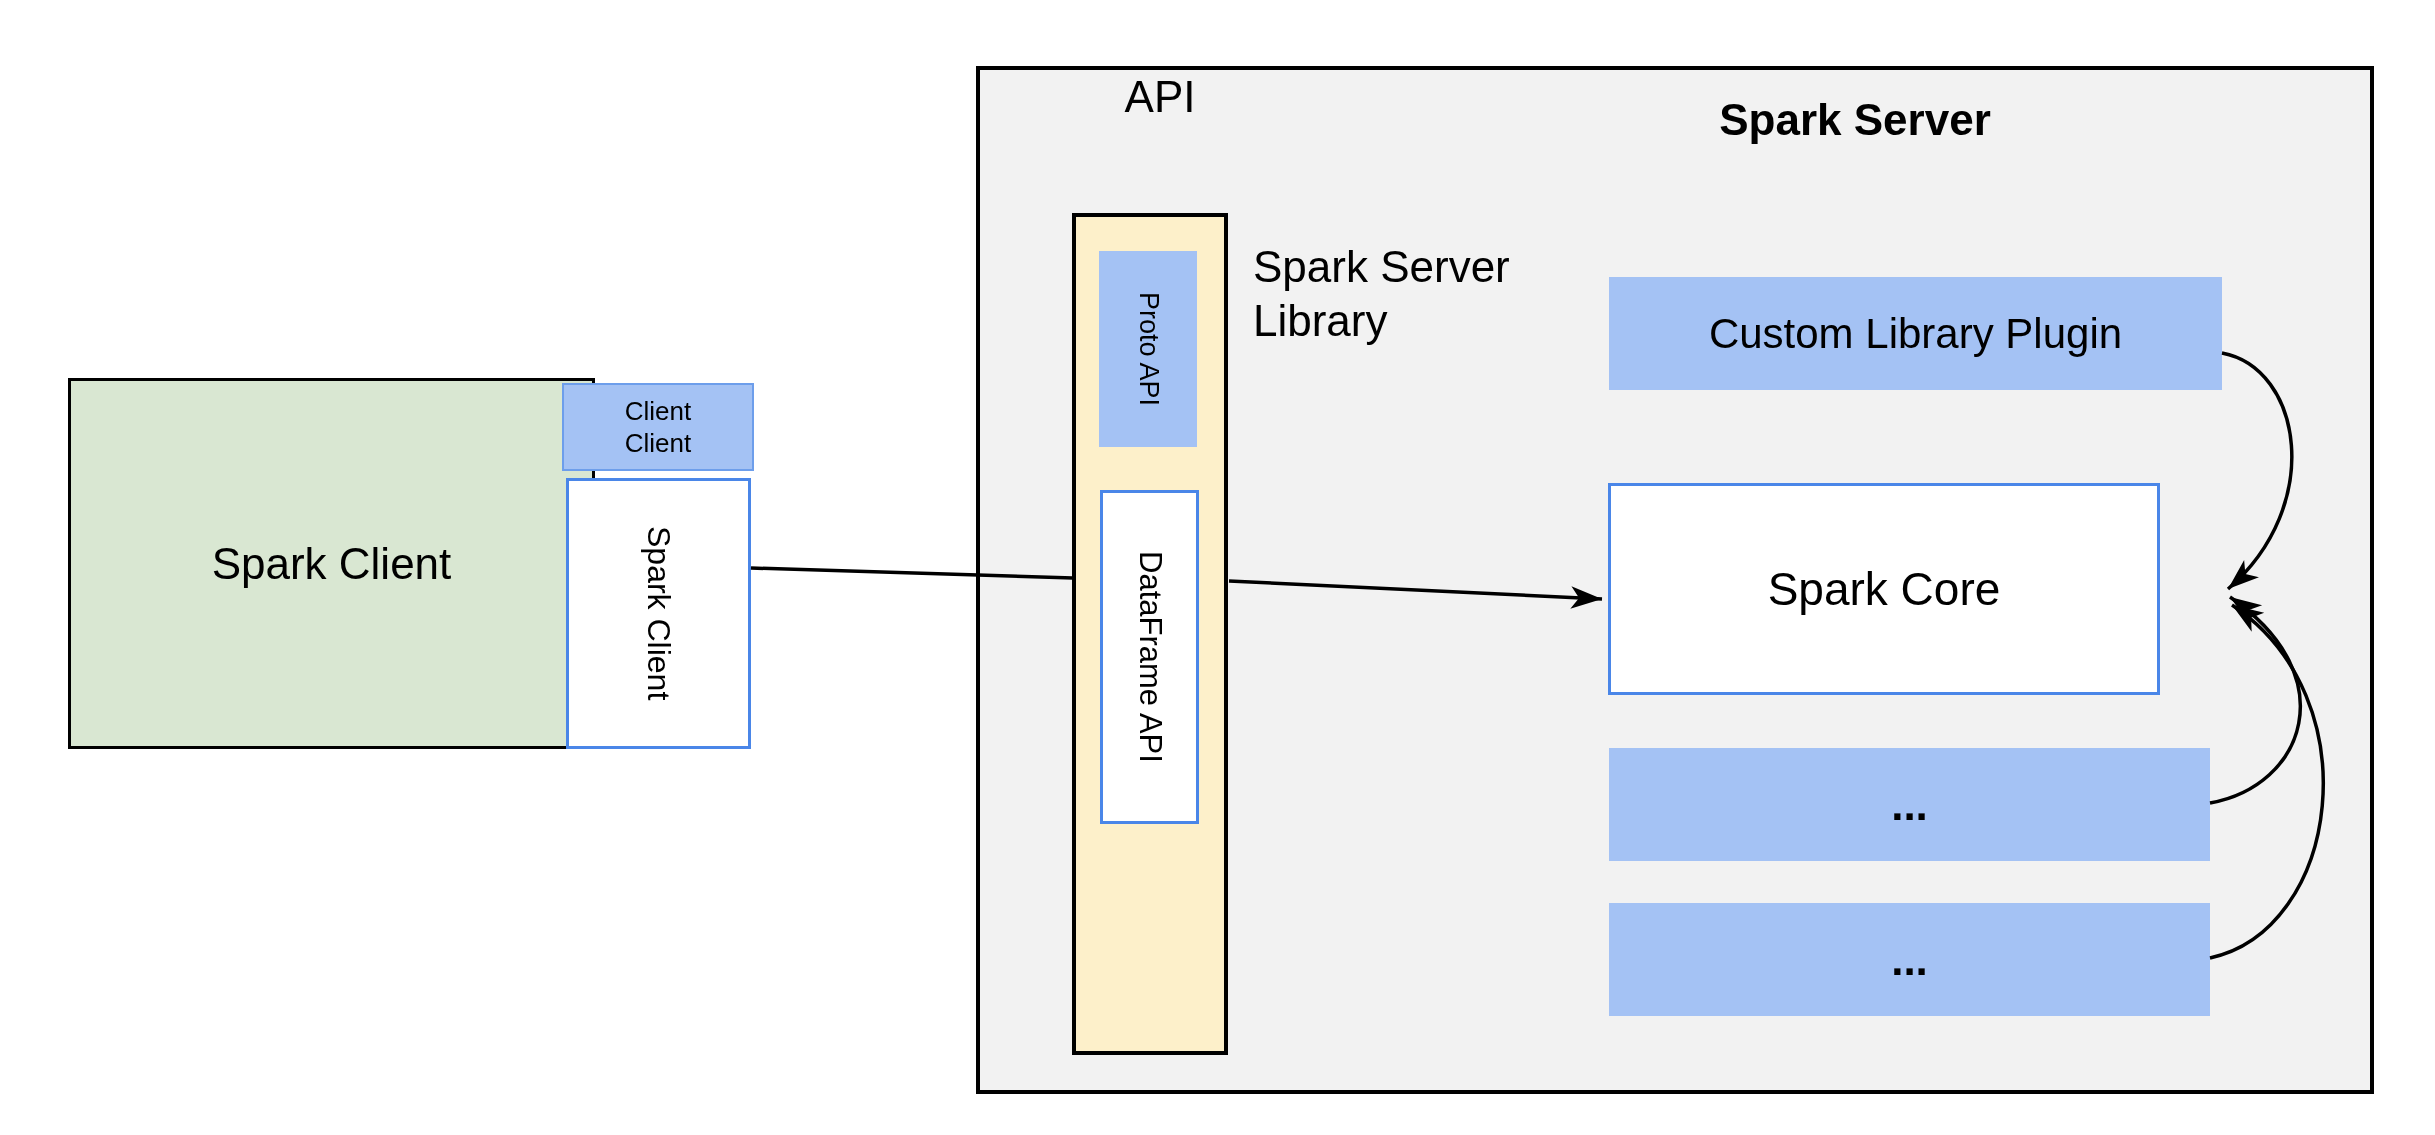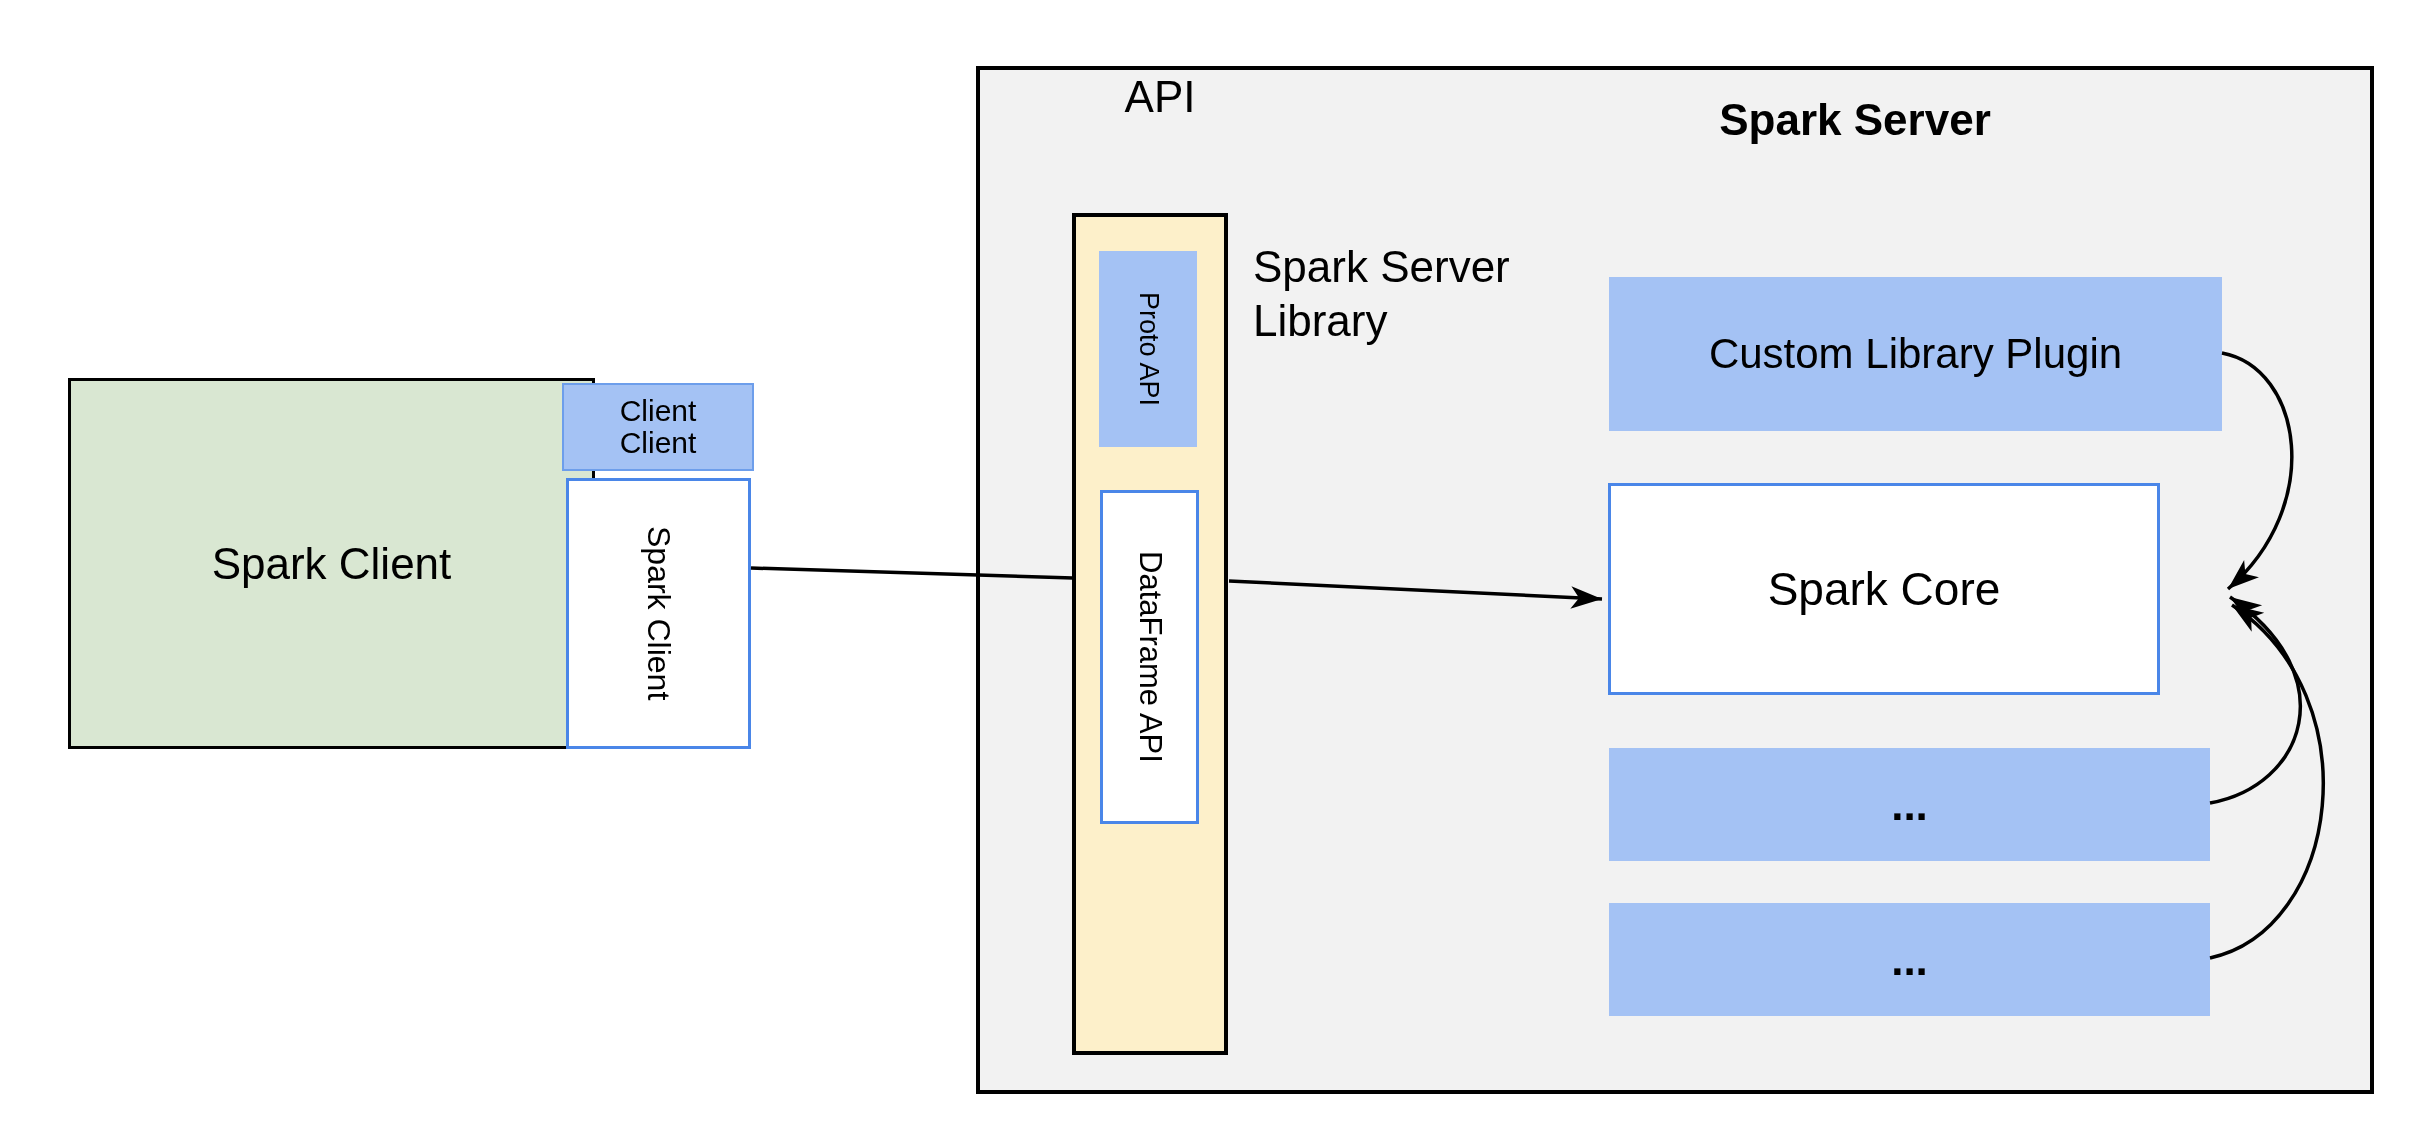--- a/index.html
+++ b/index.html
@@ -34,21 +34,21 @@
     display: flex; flex-direction: column; justify-content: center; align-items: center;
     font-size: 44px; line-height: 64px;
   }
   
   .client-package {
     left: 562px; top: 383px; width: 192px; height: 88px;
     background: #a4c2f4;
     border: 2px solid #6d9eeb;
     z-index: 3;
     display: flex; flex-direction: column; justify-content: center; align-items: center;
-    font-size: 30px; line-height: 32px;
+    font-size: 26px; line-height: 32px;
   }
   
   .spark-client-box {
     left: 566px; top: 478px; width: 185px; height: 271px;
     background: #ffffff;
     border: 3px solid #4a86e8;
     z-index: 3;
     display: flex; justify-content: center; align-items: center;
   }
   
@@ -96,21 +96,21 @@
   .server-title {
     left: 1605px; top: 95px; width: 500px;
     text-align: center;
     font-size: 44px; line-height: 50px;
     font-weight: bold;
     z-index: 3;
   }
 
   
   .plugin-box {
-    left: 1609px; top: 277px; width: 613px; height: 154px;
+    left: 1609px; top: 277px; width: 613px; height: 113px;
     background: #a4c2f4;
     z-index: 3;
     display: flex; justify-content: center; align-items: center;
     font-size: 42px;
   }
   .core-box {
     left: 1608px; top: 483px; width: 552px; height: 212px;
     background: #ffffff;
     border: 3px solid #4a86e8;
     z-index: 3;

